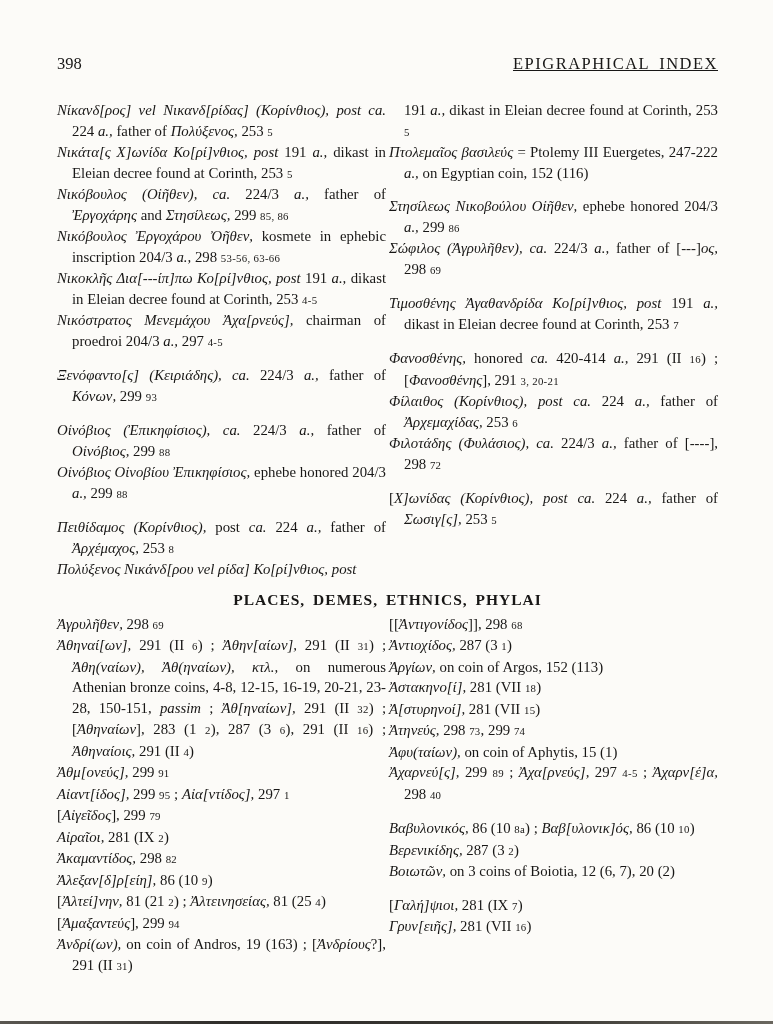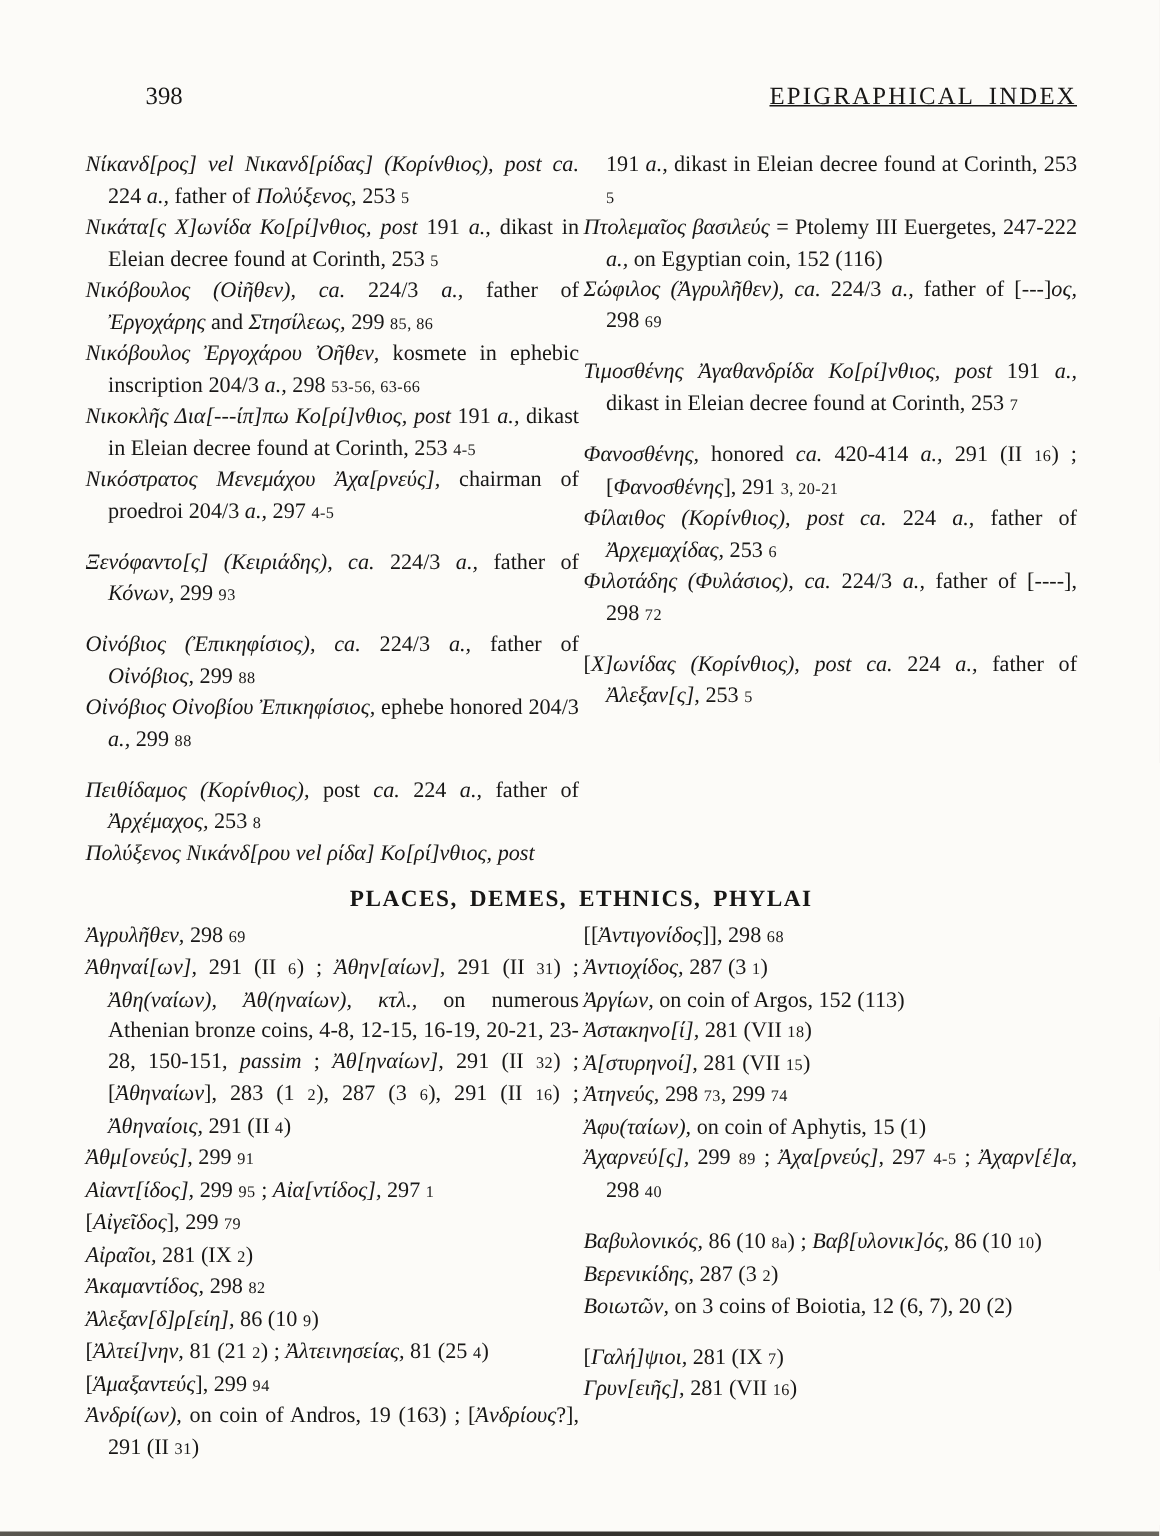--- a/index.html
+++ b/index.html
@@ -22,21 +22,20 @@
   .running-head {
     position: relative;
     height: 22px;
     margin-bottom: 24px;
   }
   .page-num {
     position: absolute;
     left: 0;
     top: 0;
     font-size: 16.5px;
-    margin-left: 40px;
   }
   .head-title {
     display: block;
     text-align: right;
     font-size: 16.5px;
     letter-spacing: 1.5px;
     word-spacing: 4px;
     text-decoration: underline;
   }
   .cols {
@@ -102,26 +101,27 @@
         <p class="entry"><span class="seg-g">Νικόστρατος Μενεμάχου Ἀχα[ρνεύς],</span><span class="seg-r"> chairman of proedroi 204/3 </span><span class="seg-i">a.,</span><span class="seg-r"> 297 </span><span class="seg-s">4-5</span></p>
         <p class="entry gap"><span class="seg-g">Ξενόφαντο[ς] (Κειριάδης), </span><span class="seg-i">ca.</span><span class="seg-r"> 224/3 </span><span class="seg-i">a.,</span><span class="seg-r"> father of </span><span class="seg-g">Κόνων,</span><span class="seg-r"> 299 </span><span class="seg-s">93</span></p>
         <p class="entry gap"><span class="seg-g">Οἰνόβιος (Ἐπικηφίσιος), </span><span class="seg-i">ca.</span><span class="seg-r"> 224/3 </span><span class="seg-i">a.,</span><span class="seg-r"> father of </span><span class="seg-g">Οἰνόβιος,</span><span class="seg-r"> 299 </span><span class="seg-s">88</span></p>
         <p class="entry"><span class="seg-g">Οἰνόβιος Οἰνοβίου Ἐπικηφίσιος,</span><span class="seg-r"> ephebe honored 204/3 </span><span class="seg-i">a.,</span><span class="seg-r"> 299 </span><span class="seg-s">88</span></p>
         <p class="entry gap"><span class="seg-g">Πειθίδαμος (Κορίνθιος),</span><span class="seg-r"> post </span><span class="seg-i">ca.</span><span class="seg-r"> 224 </span><span class="seg-i">a.,</span><span class="seg-r"> father of </span><span class="seg-g">Ἀρχέμαχος,</span><span class="seg-r">  253 </span><span class="seg-s">8</span></p>
         <p class="entry"><span class="seg-g">Πολύξενος Νικάνδ[ρου </span><span class="seg-i">vel</span><span class="seg-g"> ρίδα] Κο[ρί]νθιος, </span><span class="seg-i">post</span></p>
       </div>
     <div class="col">
         <p class="entry cont"><span class="seg-r">191 </span><span class="seg-i">a.,</span><span class="seg-r"> dikast in Eleian decree found at Corinth, 253 </span><span class="seg-s">5</span></p>
         <p class="entry"><span class="seg-g">Πτολεμαῖος βασιλεύς</span><span class="seg-r"> = Ptolemy III Euergetes, 247-222 </span><span class="seg-i">a.,</span><span class="seg-r"> on Egyptian coin, 152 (116)</span></p>
+        <p class="entry gap"><span class="seg-g">Στησίλεως Νικοβούλου Οἰῆθεν,</span><span class="seg-r"> ephebe honored 204/3 </span><span class="seg-i">a.,</span><span class="seg-r"> 299 </span><span class="seg-s">86</span></p>
         <p class="entry"><span class="seg-g">Σώφιλος (Ἀγρυλῆθεν), </span><span class="seg-i">ca.</span><span class="seg-r"> 224/3 </span><span class="seg-i">a.,</span><span class="seg-r"> father of [---]</span><span class="seg-g">ος,</span><span class="seg-r"> 298 </span><span class="seg-s">69</span></p>
         <p class="entry gap"><span class="seg-g">Τιμοσθένης Ἀγαθανδρίδα Κο[ρί]νθιος, </span><span class="seg-i">post</span><span class="seg-r"> 191 </span><span class="seg-i">a.,</span><span class="seg-r"> dikast in Eleian decree found at Corinth, 253 </span><span class="seg-s">7</span></p>
         <p class="entry gap"><span class="seg-g">Φανοσθένης,</span><span class="seg-r"> honored </span><span class="seg-i">ca.</span><span class="seg-r"> 420-414 </span><span class="seg-i">a.,</span><span class="seg-r"> 291 (II </span><span class="seg-s">16</span><span class="seg-r">) ; [</span><span class="seg-g">Φανοσθένης</span><span class="seg-r">],  291 </span><span class="seg-s">3, 20-21</span></p>
         <p class="entry"><span class="seg-g">Φίλαιθος (Κορίνθιος), </span><span class="seg-i">post ca.</span><span class="seg-r"> 224 </span><span class="seg-i">a.,</span><span class="seg-r"> father of </span><span class="seg-g">Ἀρχεμαχίδας,</span><span class="seg-r"> 253 </span><span class="seg-s">6</span></p>
         <p class="entry"><span class="seg-g">Φιλοτάδης (Φυλάσιος), </span><span class="seg-i">ca.</span><span class="seg-r"> 224/3 </span><span class="seg-i">a.,</span><span class="seg-r"> father of [----], 298 </span><span class="seg-s">72</span></p>
-        <p class="entry gap"><span class="seg-r">[</span><span class="seg-g">Χ]ωνίδας (Κορίνθιος), </span><span class="seg-i">post ca.</span><span class="seg-r"> 224 </span><span class="seg-i">a.,</span><span class="seg-r"> father of </span><span class="seg-g">Ἀλεξαν[ς],</span><span class="seg-r"> 253 </span><span class="seg-s">5</span></p>
+        <p class="entry gap"><span class="seg-r">[</span><span class="seg-g">Χ]ωνίδας (Κορίνθιος), </span><span class="seg-i">post ca.</span><span class="seg-r"> 224 </span><span class="seg-i">a.,</span><span class="seg-r"> father of </span><span class="seg-g">Σωσιγ[ς],</span><span class="seg-r"> 253 </span><span class="seg-s">5</span></p>
       </div>
   </div>
 
   <h2 class="section-heading">PLACES, DEMES, ETHNICS, PHYLAI</h2>
 
   <div class="cols">
     <div class="col">
         <p class="entry"><span class="seg-g">Ἀγρυλῆθεν,</span><span class="seg-r"> 298 </span><span class="seg-s">69</span></p>
         <p class="entry"><span class="seg-g">Ἀθηναί[ων],</span><span class="seg-r"> 291 (II </span><span class="seg-s">6</span><span class="seg-r">) ; </span><span class="seg-g">Ἀθην[αίων],</span><span class="seg-r"> 291 (II </span><span class="seg-s">31</span><span class="seg-r">) ; </span><span class="seg-g">Ἀθη(ναίων), Ἀθ(ηναίων), κτλ.,</span><span class="seg-r"> on numerous Athenian bronze coins, 4-8, 12-15, 16-19, 20-21, 23-28, 150-151, </span><span class="seg-i">passim</span><span class="seg-r"> ; </span><span class="seg-g">Ἀθ[ηναίων],</span><span class="seg-r"> 291 (II </span><span class="seg-s">32</span><span class="seg-r">) ; [</span><span class="seg-g">Ἀθηναίων</span><span class="seg-r">], 283 (1 </span><span class="seg-s">2</span><span class="seg-r">), 287 (3 </span><span class="seg-s">6</span><span class="seg-r">), 291 (II </span><span class="seg-s">16</span><span class="seg-r">) ; </span><span class="seg-g">Ἀθηναίοις,</span><span class="seg-r"> 291 (II </span><span class="seg-s">4</span><span class="seg-r">)</span></p>
         <p class="entry"><span class="seg-g">Ἀθμ[ονεύς],</span><span class="seg-r"> 299 </span><span class="seg-s">91</span></p>

